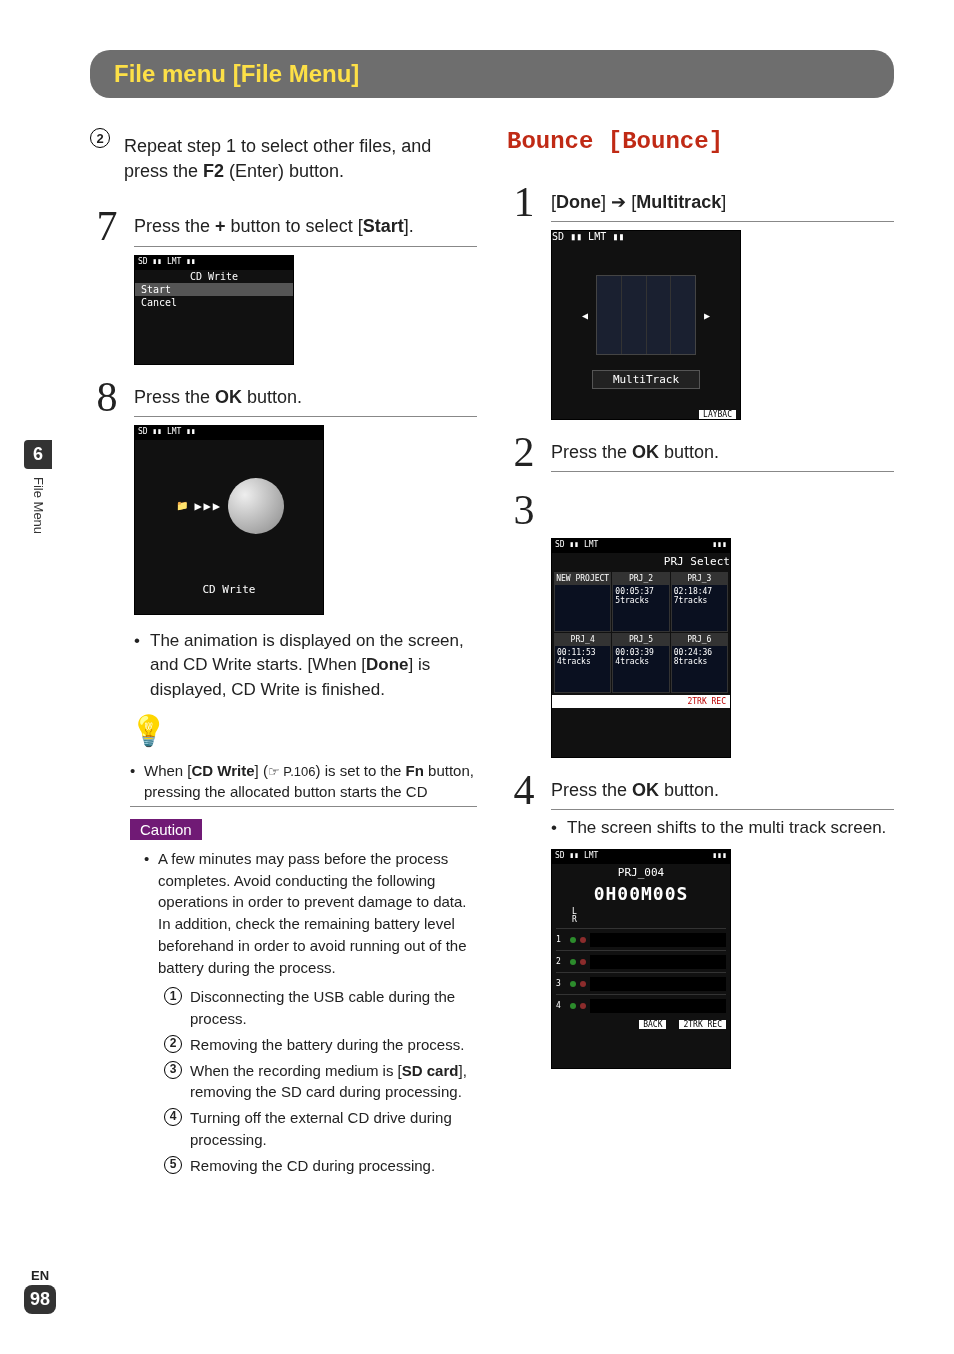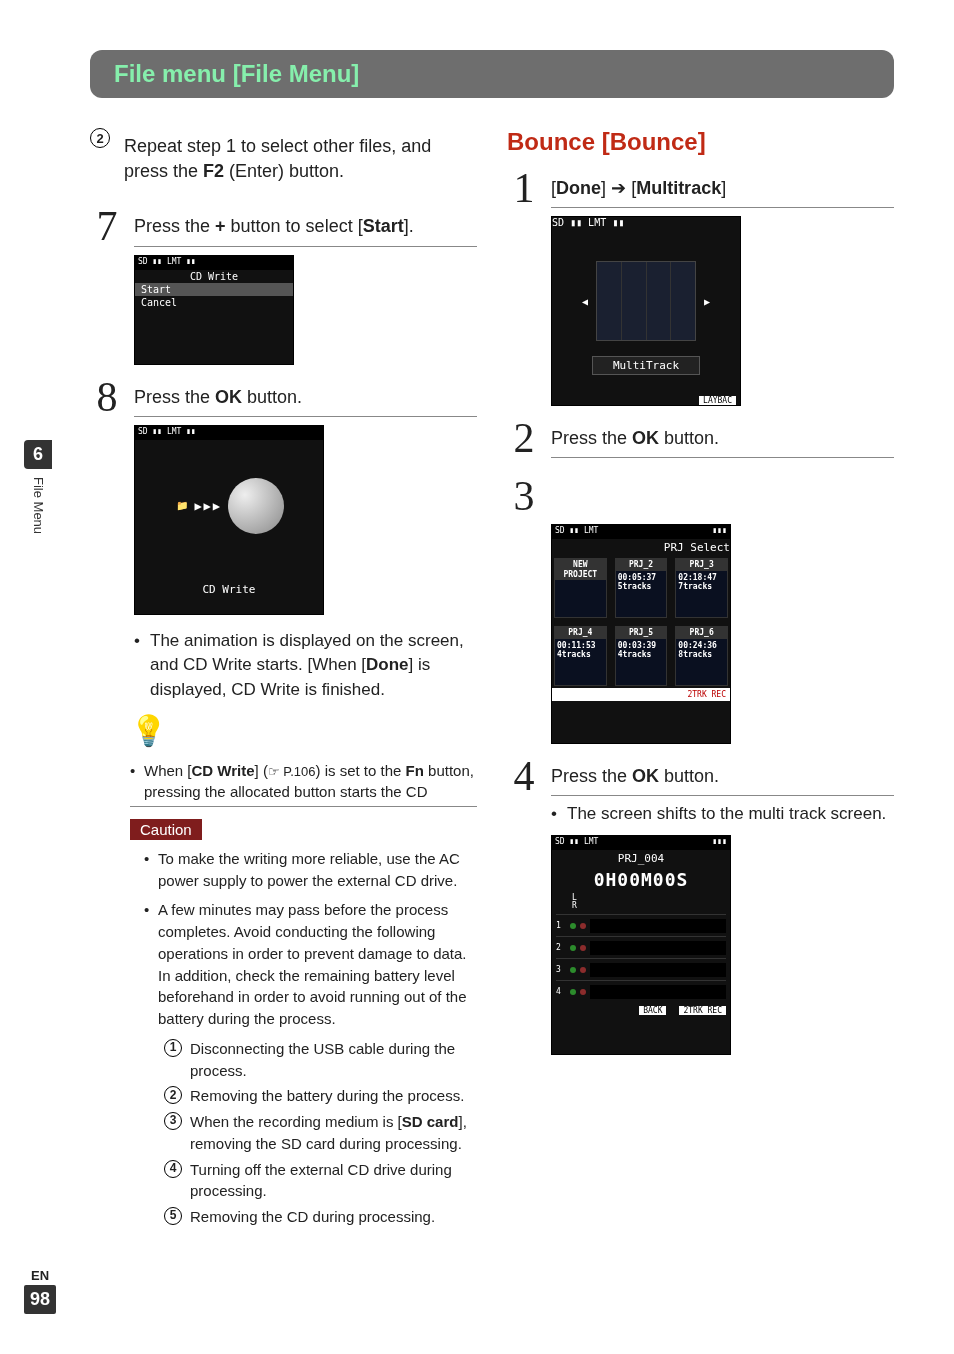--- a/index.html
+++ b/index.html
@@ -7,25 +7,25 @@
     font-family: Arial, Helvetica, sans-serif;
     color: #222;
     background: #fff;
     width: 954px;
     height: 1354px;
     position: relative;
     padding: 40px 60px 40px 60px;
   }
   .header-pill {
     background: #6e6e6e;
-    color: #86efac;
+    color: #fde047;
     font-size: 24px;
     font-weight: bold;
     padding: 10px 24px;
-    border-radius: 12px;
+    border-radius: 20px;
     margin: 10px 0 30px 30px;
   }
   .columns {
     display: flex;
     gap: 30px;
     margin-left: 30px;
   }
   .col {
     width: 395px;
   }
@@ -156,21 +156,21 @@
     height: 220px;
     background: #111;
     border: 1px solid #000;
     margin: 8px 0 14px 44px;
     color: #fff;
     font-size: 9px;
     font-family: monospace;
   }
   .screen-prj .topbar { height: 14px; background: #000; font-size: 8px; padding: 1px 3px; display:flex; justify-content:space-between;}
   .screen-prj .title { text-align: right; font-size: 11px; padding: 2px 0; }
-  .screen-prj .grid { display: grid; grid-template-columns: repeat(3, 1fr); gap: 8px; padding: 2px; font-weight: bold; }
+  .screen-prj .grid { display: grid; grid-template-columns: repeat(3, 1fr); gap: 1px; padding: 2px; }
   .screen-prj .cell { background: #0a1020; border: 1px solid #333; min-height: 60px; padding: 2px; font-size: 8px; line-height: 1.2; }
   .screen-prj .cell .name { background: #333; text-align: center; margin: -2px -2px 2px -2px; padding: 1px; }
   .screen-prj .foot { text-align: right; font-size: 8px; padding: 2px 4px; background:#fff; color:#b00; }
   .screen-track {
     width: 180px;
     height: 220px;
     background: #111;
     border: 1px solid #000;
     margin: 8px 0 4px 44px;
     color: #fff;
@@ -207,21 +207,21 @@
   }
   .tipnote {
     font-size: 15px;
     line-height: 1.4;
     margin: 12px 0 4px 40px;
     position: relative;
     padding-left: 14px;
   }
   .tipnote::before { content: "•"; position: absolute; left: 0; }
   .caution-label {
-    background: #7f1d1d;
+    background: #701a75;
     color: #fff;
     font-size: 15px;
     padding: 2px 10px;
     display: inline-block;
     margin: 6px 0 8px 40px;
     text-align: right;
   }
   .caution-hr { border: none; border-top: 1px solid #888; margin: 0 0 6px 40px; }
   .caution-bullet {
     font-size: 15px;
@@ -236,21 +236,22 @@
     line-height: 1.45;
     margin: 0 0 4px 74px;
     position: relative;
     padding-left: 26px;
   }
   .caution-num .circled { position: absolute; left: 0; top: 1px; }
   .section-title {
     color: #c02a15;
     font-size: 24px;
     font-weight: bold;
-    margin-bottom: 14px;
+    margin-bottom: 29px;
+    font-family: Liberation Mono, monospace;
   }
   .intro {
     font-size: 17px;
     line-height: 1.4;
     margin-bottom: 24px;
   }
   .side-tabs {
     position: absolute;
     left: 24px;
     top: 440px;
@@ -274,21 +275,21 @@
   }
   .footer-left {
     position: absolute;
     left: 24px;
     bottom: 40px;
     text-align: center;
   }
   .footer-left .en { font-size: 13px; font-weight: bold; margin-bottom: 2px; }
   .footer-left .pg {
     background: #333; color: #fff; font-weight: bold; font-size: 18px;
-    padding: 4px 6px; border-radius: 2px;
+    padding: 4px 6px; border-radius: 8px;
   }
   b { font-weight: bold; }
   .ref { font-size: 13px; }
 </style>
 </head>
 <body>
 
 <div class="side-tabs">
   <div class="tab6">6</div>
   <div class="vert">File Menu</div>
@@ -350,21 +351,20 @@
     </div>
 
     <div class="tip-icon">💡</div>
     <div class="tipnote">
       <span>When [</span><b>CD Write</b><span>] (</span><span class="ref">☞ P.106</span><span>) is set to the </span><b>Fn</b><span> button, pressing the allocated button starts the CD</span>
     </div>
 
     <hr class="caution-hr">
     <div class="caution-label">Caution</div>
 
-    <div class="caution-bullet">To make the writing more reliable, use the AC power supply to power the external CD drive.</div>
     <div class="caution-bullet">A few minutes may pass before the process completes. Avoid conducting the following operations in order to prevent damage to data. In addition, check the remaining battery level beforehand in order to avoid running out of the battery during the process.</div>
 
     <div class="caution-num"><span class="circled">1</span><span>Disconnecting the USB cable during the process.</span></div>
     <div class="caution-num"><span class="circled">2</span><span>Removing the battery during the process.</span></div>
     <div class="caution-num"><span class="circled">3</span><span>When the recording medium is [</span><b>SD card</b><span>], removing the SD card during processing.</span></div>
     <div class="caution-num"><span class="circled">4</span><span>Turning off the external CD drive during processing.</span></div>
     <div class="caution-num"><span class="circled">5</span><span>Removing the CD during processing.</span></div>
   </div>
 
   <div class="col">

